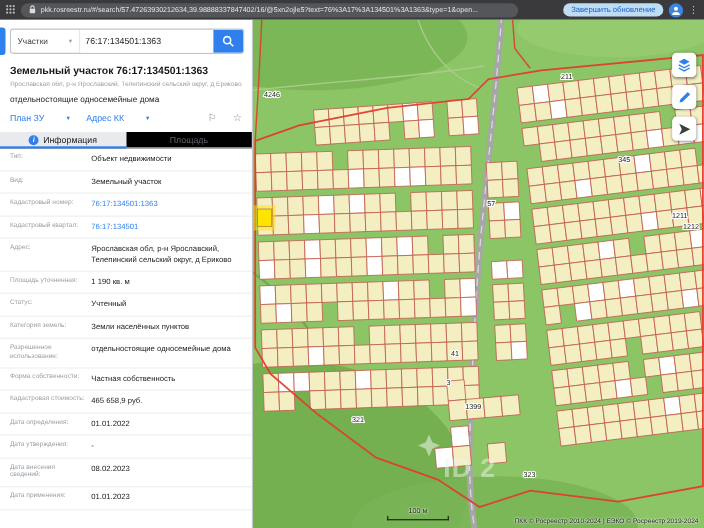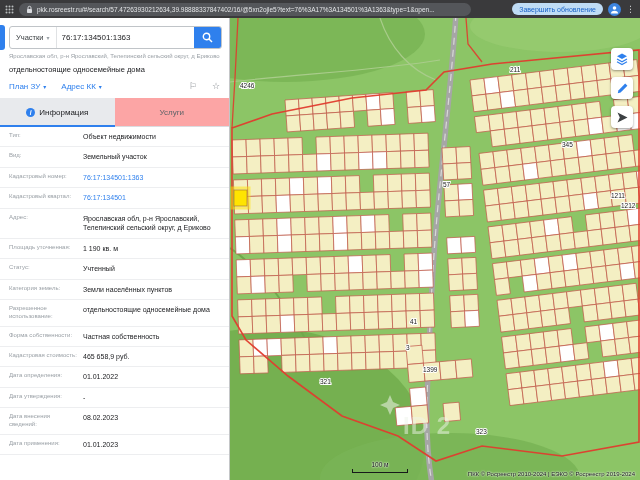--- a/index.html
+++ b/index.html
@@ -15,35 +15,35 @@
   .avatar{width:13px;height:13px;border-radius:50%;background:#3D85E0;display:flex;align-items:center;justify-content:center;flex:0 0 13px}
   .menu-dots{color:#C9CBCD;font-size:9px;line-height:1}
 
   
   .content{position:absolute;top:18px;left:0;width:640px;height:462px;display:flex}
 
   
   .panel{position:relative;width:230px;flex:0 0 230px;height:100%;background:#fff;border-right:1px solid #C4C6C8;overflow:hidden}
   .blue-accent{position:absolute;left:0;top:7px;width:5px;height:25px;background:#2F80ED;border-radius:0 3px 3px 0}
   .search-row{margin:8px 7px 0 9px;height:23px;display:flex;align-items:stretch;border:1px solid #C0C4C8;border-radius:3px;overflow:hidden;background:#fff}
-  .search-cat{display:flex;align-items:center;gap:3px;padding:0 6px;font-size:7.5px;color:#3C4043;border-right:1px solid #E0E2E4;white-space:nowrap;cursor:pointer}
+  .search-cat{display:flex;align-items:center;gap:19px;padding:0 6px;font-size:7.5px;color:#3C4043;border-right:1px solid #E0E2E4;white-space:nowrap;cursor:pointer}
   .chev{font-size:6px;color:#9AA0A6}
   .chev.blue{color:#2F80ED}
   .search-input{flex:1;min-width:0;border:none;outline:none;font-size:8px;color:#202124;padding:0 5px;font-family:inherit}
   .search-btn{width:27px;background:#2F80ED;border:none;display:flex;align-items:center;justify-content:center;cursor:pointer}
 
   .obj-title{margin:10px 9px 0;font-size:9.5px;font-weight:bold;color:#17181A;line-height:1.2}
   .obj-subtitle{margin:4px 9px 0;font-size:6px;color:#9AA0A6;white-space:nowrap;overflow:hidden}
   .obj-usage{margin:6px 9px 0;font-size:7.5px;color:#202124}
   .links-row{margin:7px 9px 7px;display:flex;align-items:center;gap:15px}
-  .plan-link{display:flex;align-items:center;gap:3px;font-size:8px;color:#2F80ED;cursor:pointer}
+  .plan-link{display:flex;align-items:center;gap:20px;font-size:8px;color:#2F80ED;cursor:pointer}
   .links-spacer{flex:1}
   .mini-icon{font-size:9px;color:#80868B;cursor:pointer}
 
-  .tabs{display:flex;height:29px;background:#fca5a5;border-bottom:1px solid #DADCE0}
+  .tabs{display:flex;height:15px;background:#000000;border-bottom:1px solid #DADCE0}
   .tab{flex:1;display:flex;align-items:center;justify-content:center;gap:4px;font-size:8px;color:#5F6368;position:relative;cursor:pointer}
   .tab.active{background:#E8EAED;color:#202124}
   .tab.active::after{content:"";position:absolute;left:0;right:0;bottom:-1px;height:2px;background:#2F80ED}
   .info-icon{width:9px;height:9px;border-radius:50%;background:#2F80ED;color:#fff;font-size:6.5px;font-weight:bold;font-style:italic;display:flex;align-items:center;justify-content:center}
 
   .info-row{display:flex;padding:5px 9px;border-bottom:1px solid #EDEEF0}
   .info-label{flex:0 0 74px;padding-right:6px;font-size:6px;color:#9AA0A6;line-height:1.3}
   .info-value{flex:1;font-size:7px;color:#202124;line-height:1.35}
   .info-value.link{color:#2F80ED}
 
@@ -109,20 +109,21 @@
         </div>
         <input class="search-input" value="76:17:134501:1363" style="">
         <button class="search-btn">
           <svg width="11" height="11" viewBox="0 0 11 11">
               <circle cx="4.5" cy="4.5" r="3.2" fill="none" stroke="#fff" stroke-width="1.4"></circle>
               <line x1="7" y1="7" x2="10" y2="10" stroke="#fff" stroke-width="1.4"></line>
             </svg>
         </button>
       </div>
 
+      <div class="obj-title">Земельный участок 76:17:134501:1363</div>
       <div class="obj-subtitle">Ярославская обл, р-н Ярославский, Телепинский сельский округ, д Ериково</div>
       <div class="obj-usage">отдельностоящие односемейные дома</div>
 
       <div class="links-row">
         <span class="plan-link">
           <span>План ЗУ</span>
           <span class="chev blue">▾</span>
         </span>
         <span class="plan-link">
           <span>Адрес КК</span>
@@ -132,21 +133,21 @@
         <span class="mini-icon">⚐</span>
         <span class="mini-icon">☆</span>
       </div>
 
       <div class="tabs">
         <div class="tab active">
           <span class="info-icon">i</span>
           <span>Информация</span>
         </div>
         <div class="tab">
-          <span>Услуги</span>
+          <span>Площадь</span>
         </div>
       </div>
 
       <div class="info-table" id="info-table">
           <div class="info-row">
             <div class="info-label">Тип:</div>
             <div class="info-value">Объект недвижимости</div>
           </div>
           <div class="info-row">
             <div class="info-label">Вид:</div>

